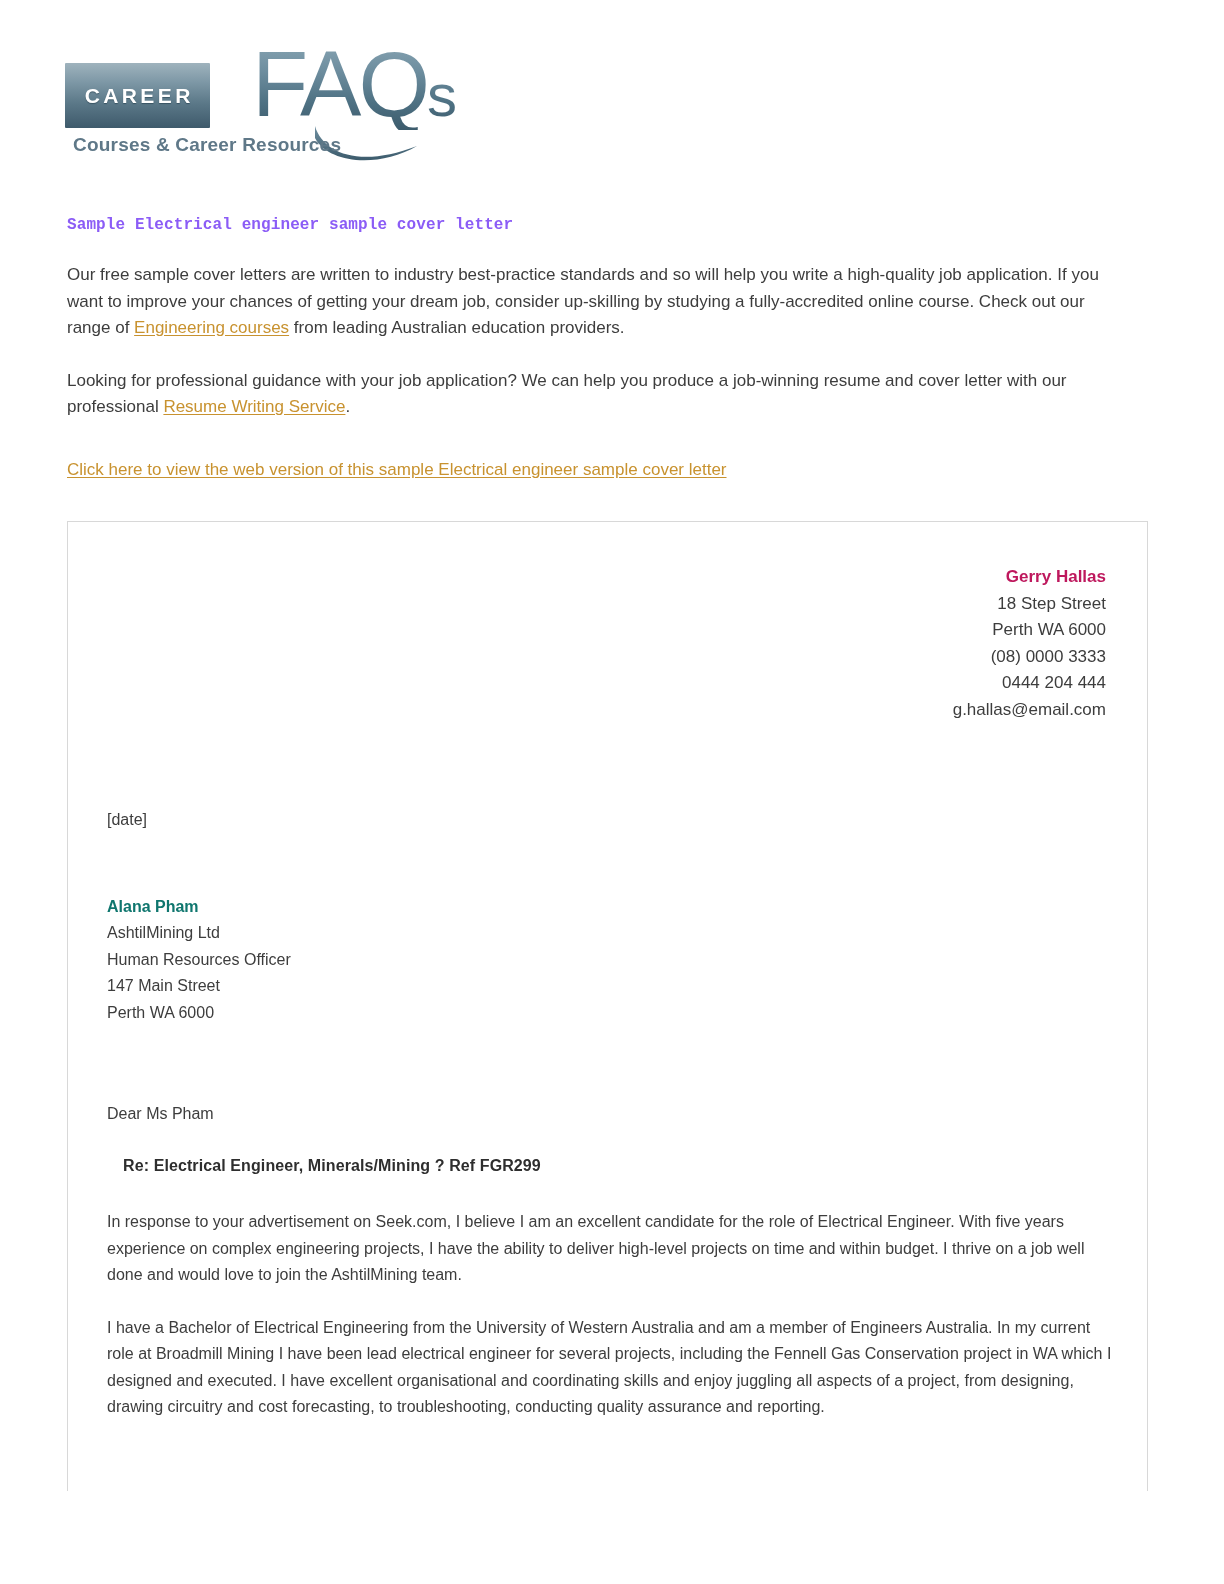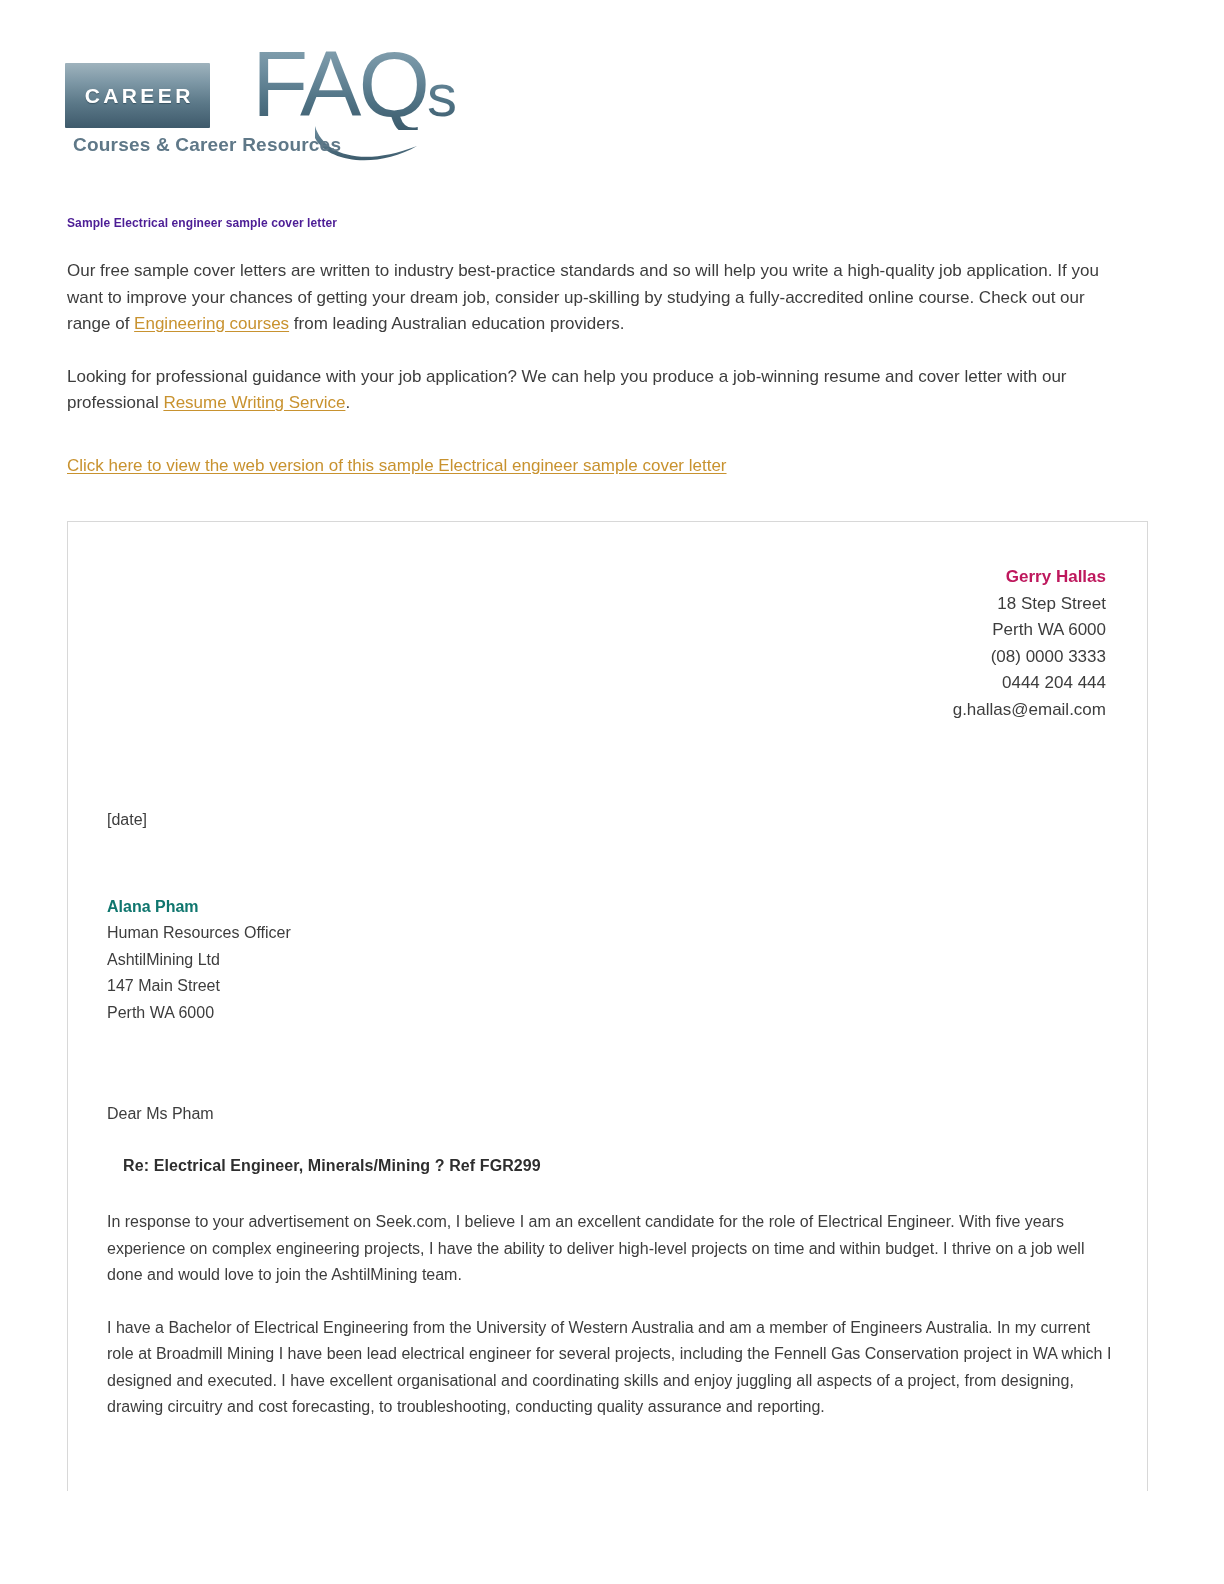--- a/index.html
+++ b/index.html
@@ -97,25 +97,26 @@
   }
 
   
   .intro {
     position: absolute;
     left: 67px;
     top: 216px;
     width: 1046px;
   }
   .intro-title {
-    font-size: 12px;
-    font-weight: 700;
-    color: #4c1d95;
+    font-size: 16px;
+    font-weight: 700;
+    color: #8b5cf6;
     margin: 0 0 28px 0;
     letter-spacing: 0.1px;
+    font-family: Liberation Mono, monospace;
   }
   .intro p {
     margin: 0 0 26px 0;
     font-size: 17px;
     line-height: 26.5px;
     color: #3d3d3d;
   }
   a.link {
     color: #c8922f;
     text-decoration: underline;
@@ -236,22 +237,22 @@
         <div>0444 204 444</div>
         <div>g.hallas@email.com</div>
       </div>
 
       <div class="letter-body">
 
         <div class="date-line">[date]</div>
 
         <div class="recipient">
           <div class="recipient-name">Alana Pham</div>
+          <div>AshtilMining Ltd</div>
           <div>Human Resources Officer</div>
-          <div>AshtilMining Ltd</div>
           <div>147 Main Street</div>
           <div>Perth WA 6000</div>
         </div>
 
         <div class="salutation">Dear Ms Pham</div>
 
         <div class="subject">Re: Electrical Engineer, Minerals/Mining ? Ref FGR299</div>
 
         <p class="body-para">In response to your advertisement on Seek.com, I believe I am an excellent candidate for the role of Electrical Engineer. With five years experience on complex engineering projects, I have the ability to deliver high-level projects on time and within budget. I thrive on a job well done and would love to join the AshtilMining team.</p>
         <p class="body-para">I have a Bachelor of Electrical Engineering from the University of Western Australia and am a member of Engineers Australia. In my current role at Broadmill Mining I have been lead electrical engineer for several projects, including the Fennell Gas Conservation project in WA which I designed and executed. I have excellent organisational and coordinating skills and enjoy juggling all aspects of a project, from designing, drawing circuitry and cost forecasting, to troubleshooting, conducting quality assurance and reporting.</p>

